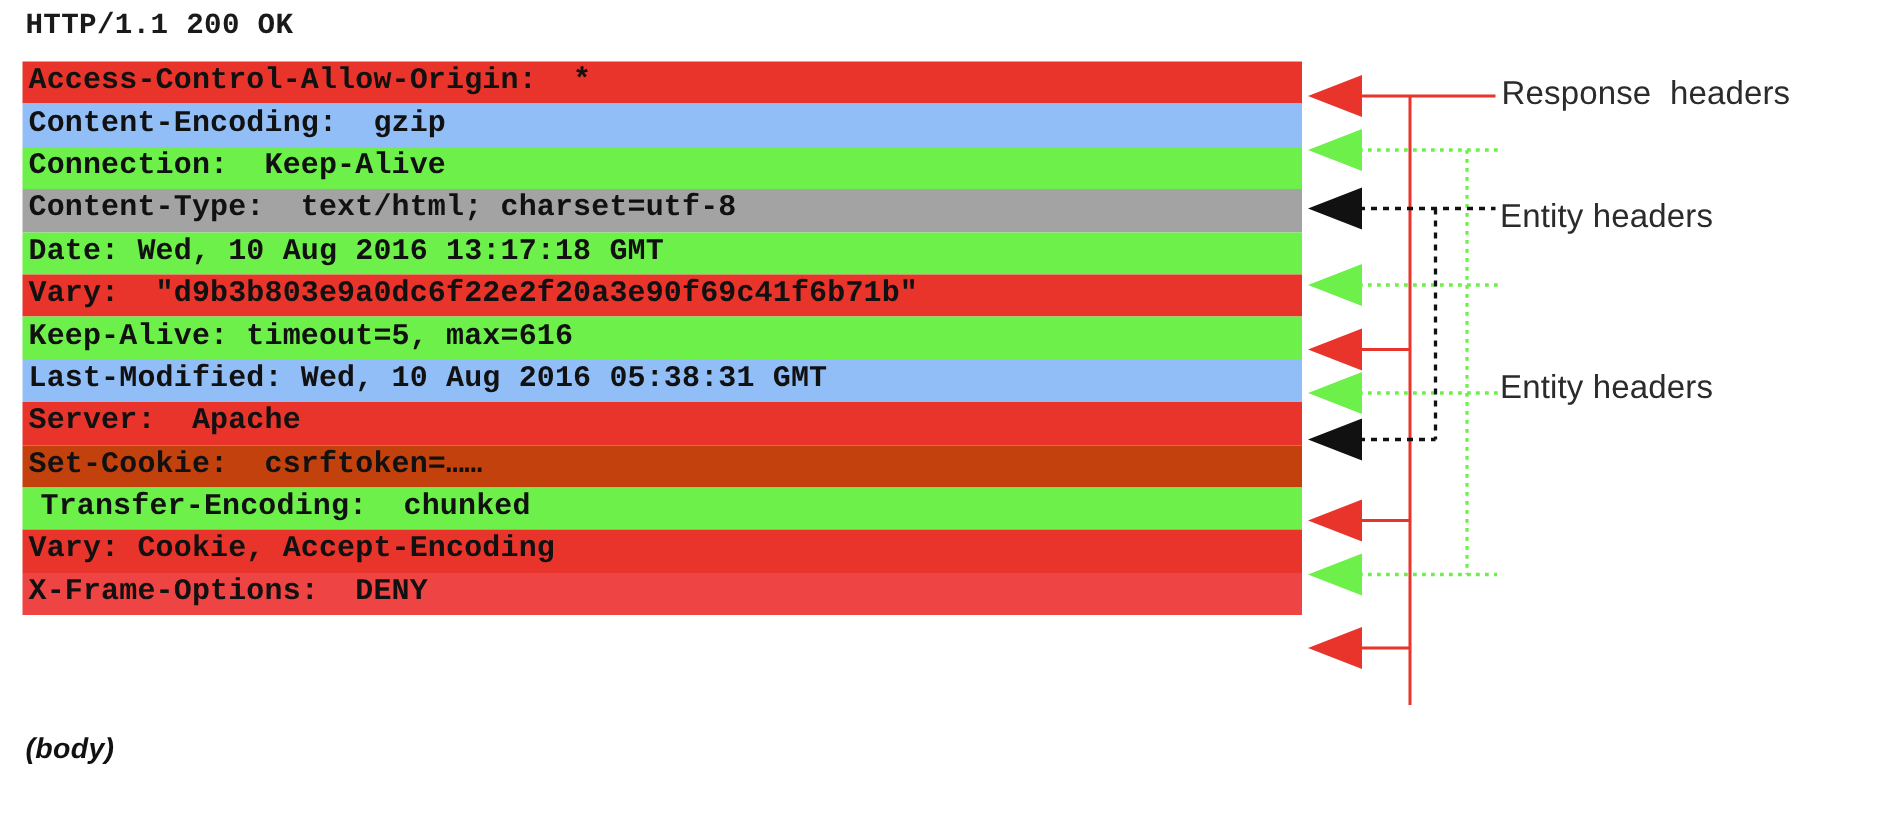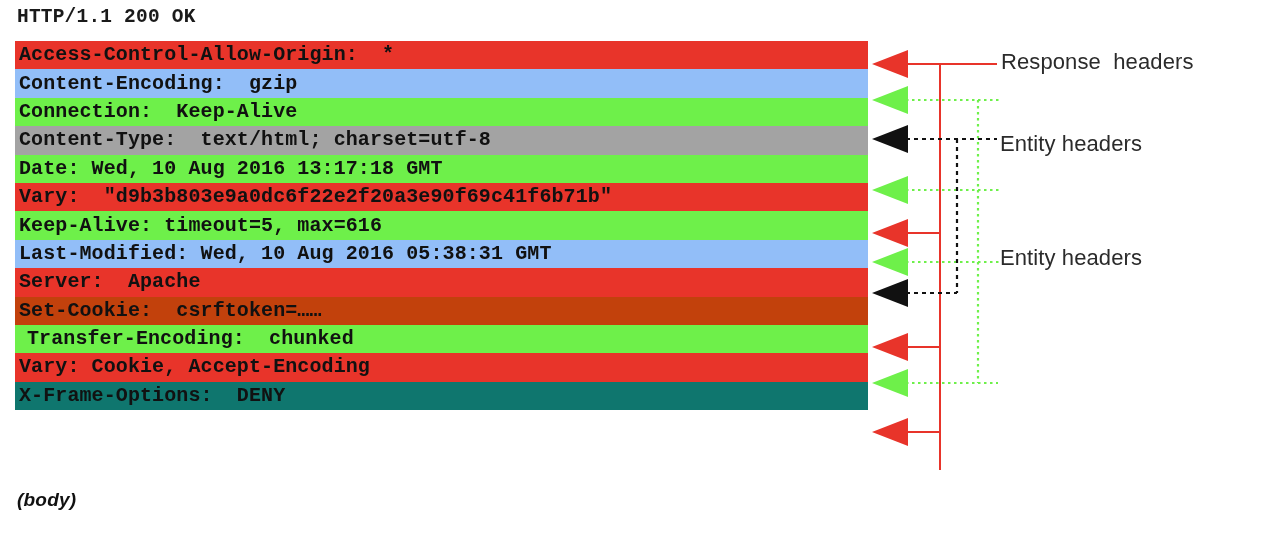--- a/index.html
+++ b/index.html
@@ -122,21 +122,21 @@
     </div>
     <div class="hdr-row" style="background: #c2410c;">
       <span class="hdr-text">Set-Cookie:  csrftoken=……</span>
     </div>
     <div class="hdr-row" style="background: rgb(110, 240, 74); padding-left: 12px;">
       <span class="hdr-text">Transfer-Encoding:  chunked</span>
     </div>
     <div class="hdr-row" style="background: rgb(232, 52, 42);">
       <span class="hdr-text">Vary: Cookie, Accept-Encoding</span>
     </div>
-    <div class="hdr-row" style="background: #0f766e;">
+    <div class="hdr-row" style="background: #ef4444;">
       <span class="hdr-text">X-Frame-Options:  DENY</span>
     </div>
   </div>
 
 <div id="body-text">(body)</div>
 
 <svg id="annotations" viewBox="0 0 1267 556" width="1267" height="556">
 
   <g fill="#E8342A" stroke="#E8342A">
     <polygon points="872,64 908,50 908,78" stroke="none"></polygon>

